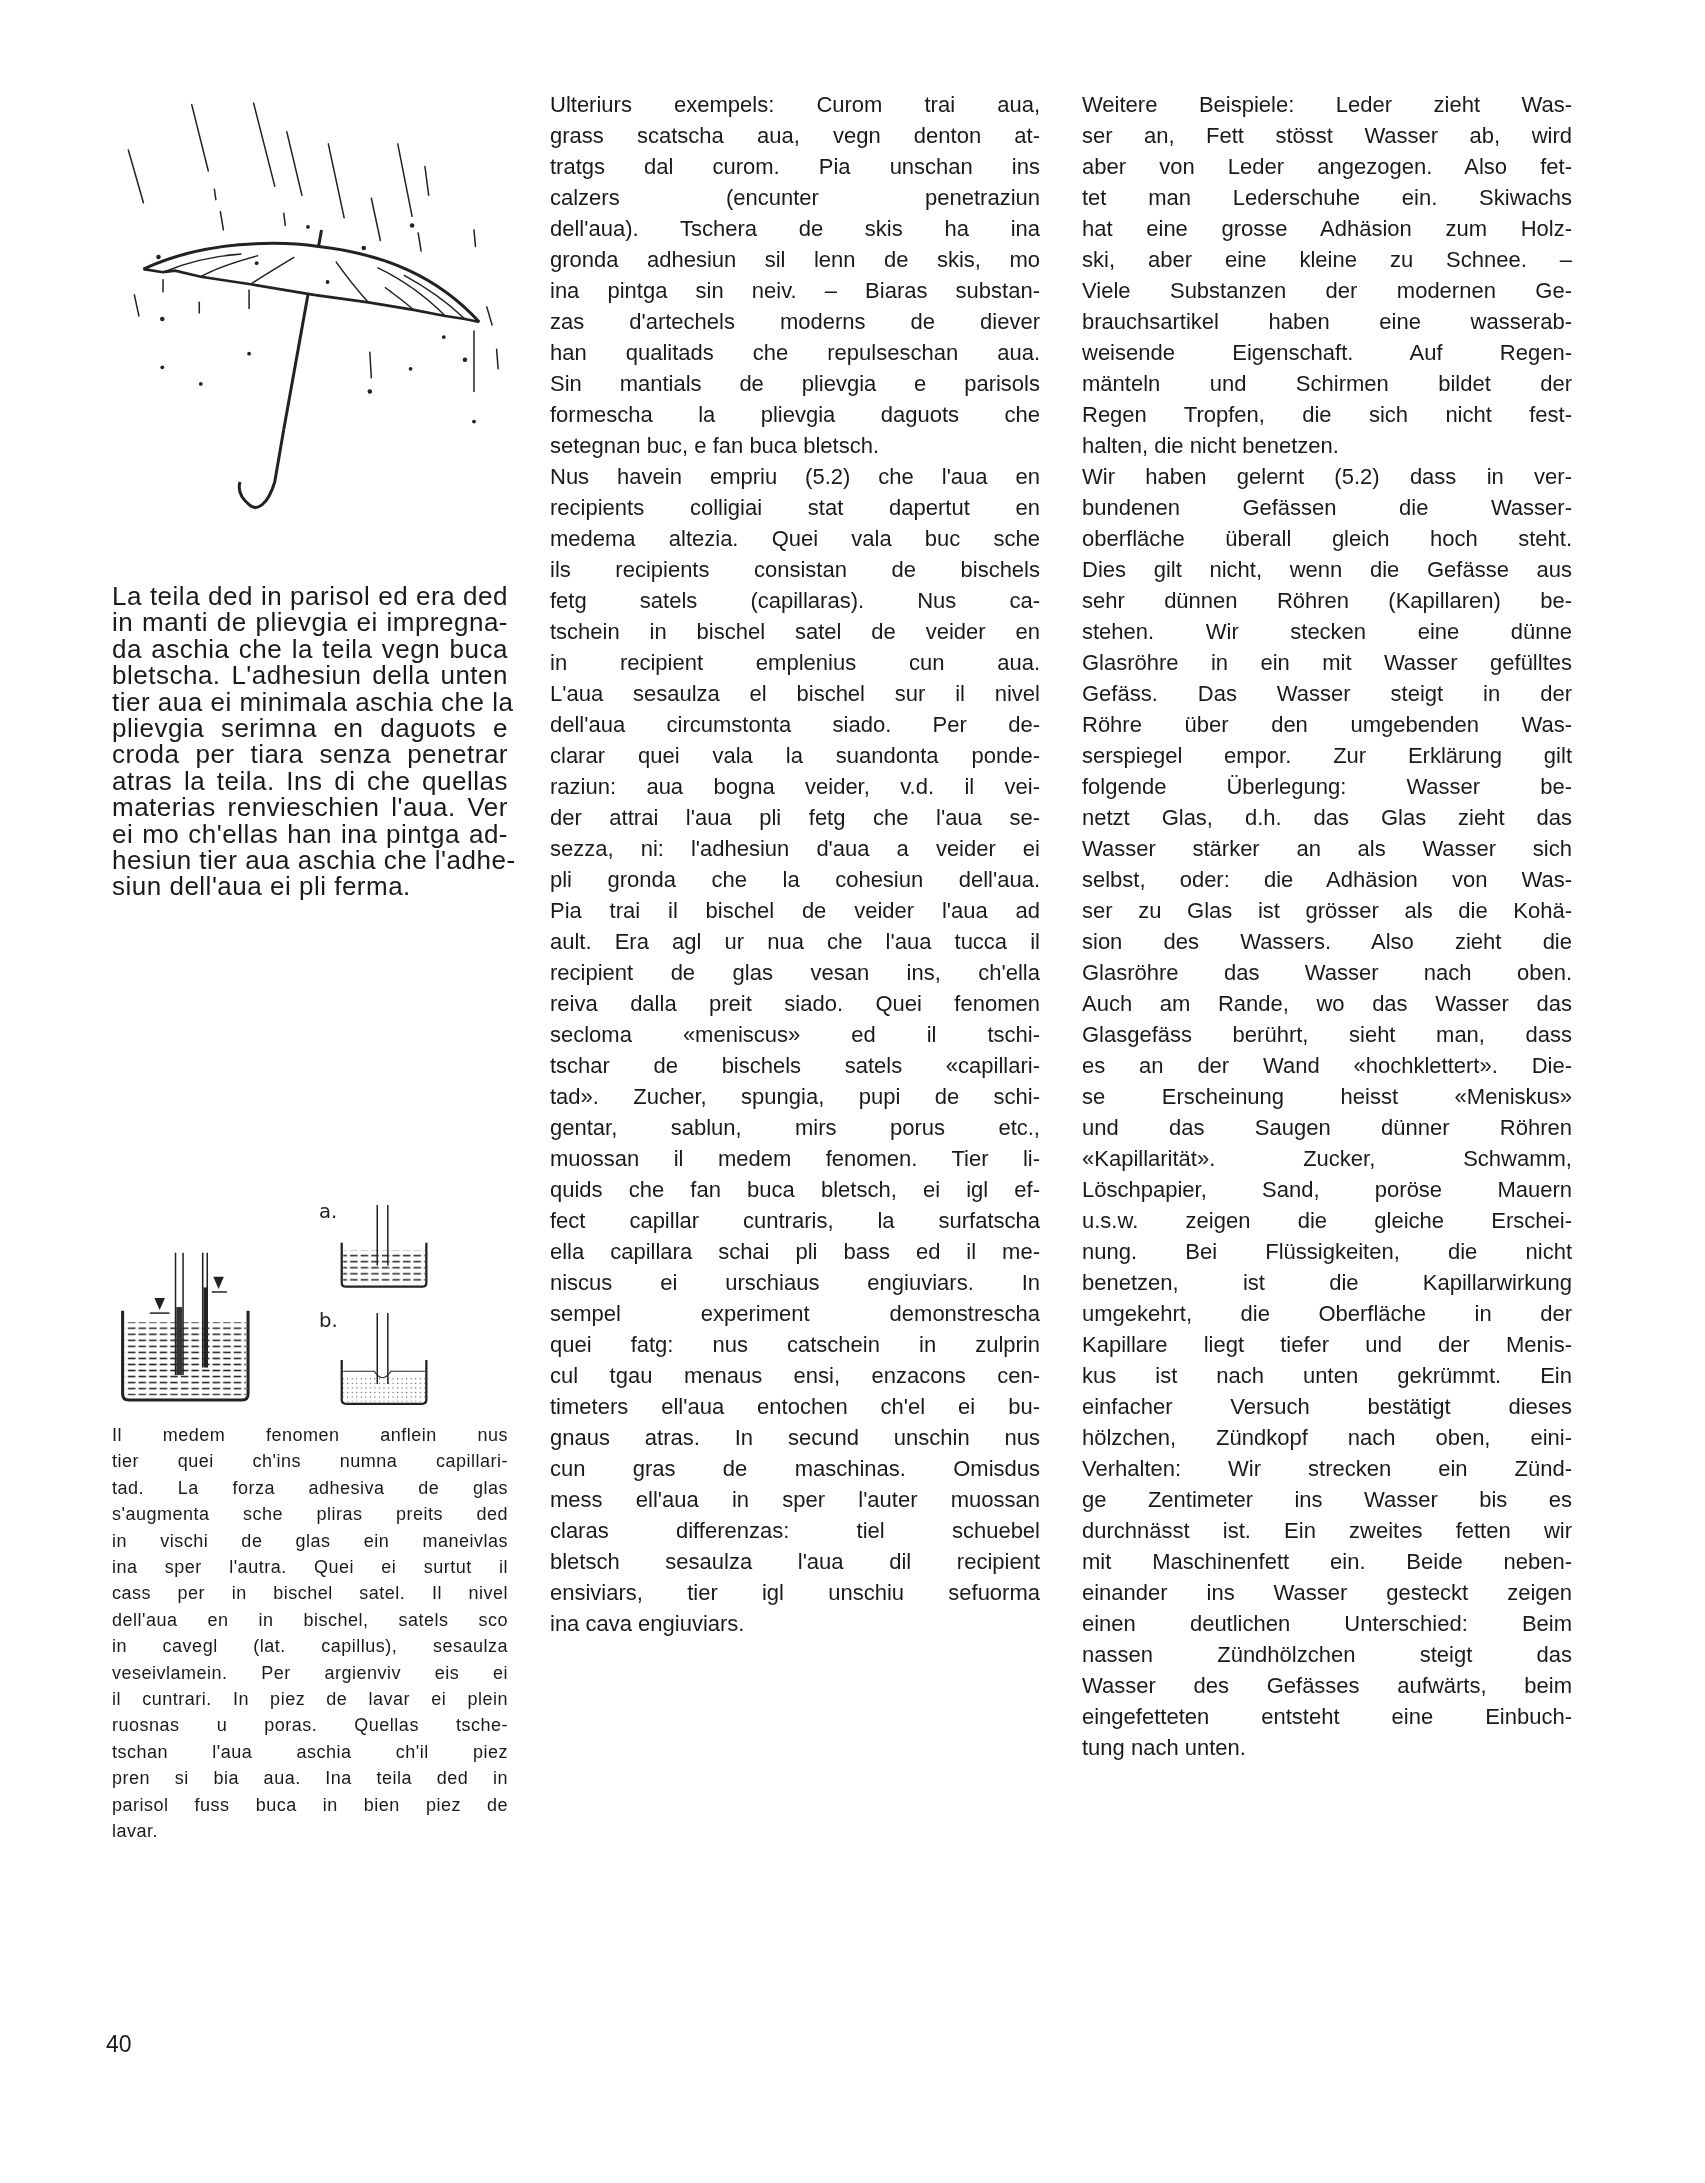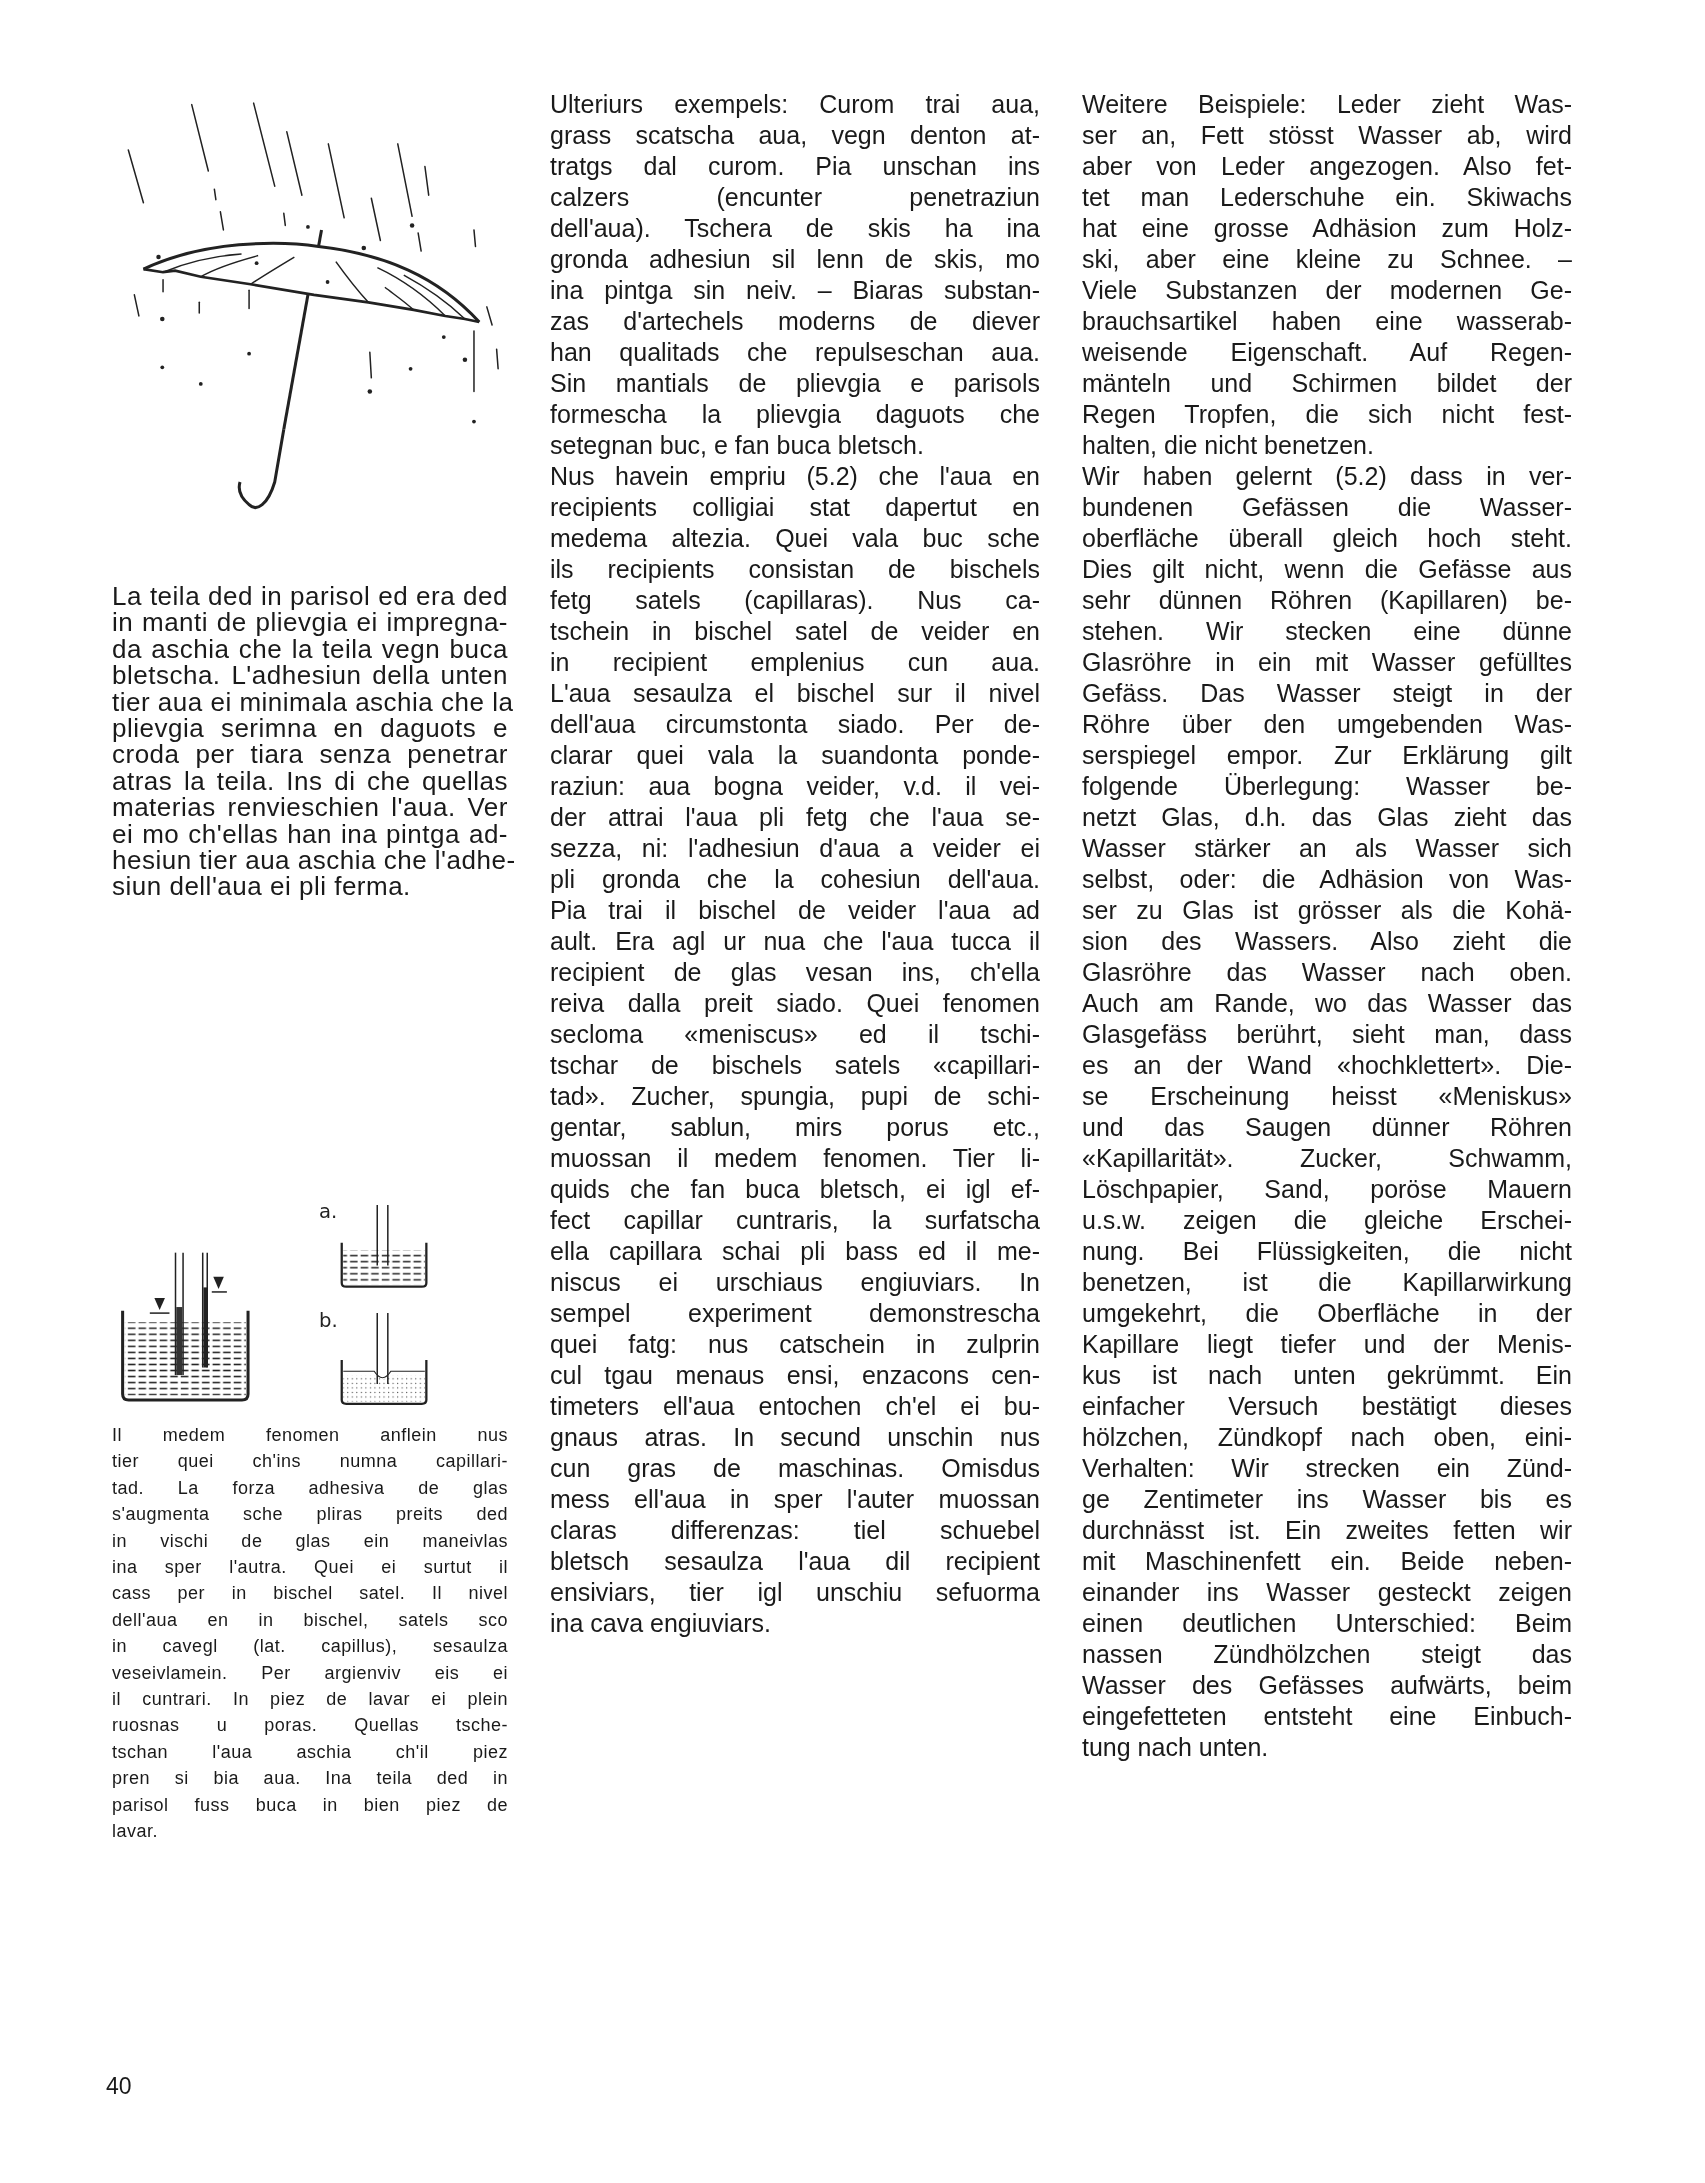--- a/index.html
+++ b/index.html
@@ -2,33 +2,33 @@
 <html style="font-size:12px"><head>
 <meta charset="utf-8">
 <style>
   html, body { margin: 0; padding: 0; background: #ffffff; }
   body {
     width: 1706px; height: 2183px; position: relative; overflow: hidden;
     font-family: "Liberation Sans", sans-serif; color: #1a1a1a;
   }
   .col {
     position: absolute; top: 89px;
-    font-size: 25px; line-height: 31px;
+    font-size: 22px; line-height: 31px;
     text-align: justify; hyphens: none;
   }
   #col-mid { left: 550px; width: 490px; }
   #col-right { left: 1082px; width: 490px; }
   .line { display: block; text-align: justify; text-align-last: justify; white-space: nowrap; }
   .line.last { text-align-last: left; }
   #umbrella-fig { position: absolute; left: 113px; top: 82px; width: 408px; height: 483px; }
   #caption-1 { position: absolute; left: 112px; top: 583px; width: 396px; }
   #caption-2 { position: absolute; left: 112px; top: 1422px; width: 396px; }
   #capillary-fig { position: absolute; left: 106px; top: 1186px; width: 408px; height: 227px; }
   .label-ab { font-family: "DejaVu Sans", sans-serif; font-size: 26px; }
-  #page-number { position: absolute; left: 106px; top: 2031px; font-size: 23px; margin-top: 42px; }
+  #page-number { position: absolute; left: 106px; top: 2031px; font-size: 23px; }
 </style>
 </head>
 <body>
 
 <svg id="umbrella-fig" viewBox="0 0 540 640">
   <g stroke="#222" stroke-width="2" fill="none" stroke-linecap="round">
     <line x1="20" y1="90" x2="40" y2="160"></line>
     <line x1="104" y1="30" x2="126" y2="118"></line>
     <line x1="186" y1="28" x2="214" y2="138"></line>
     <line x1="230" y1="66" x2="250" y2="150"></line>

